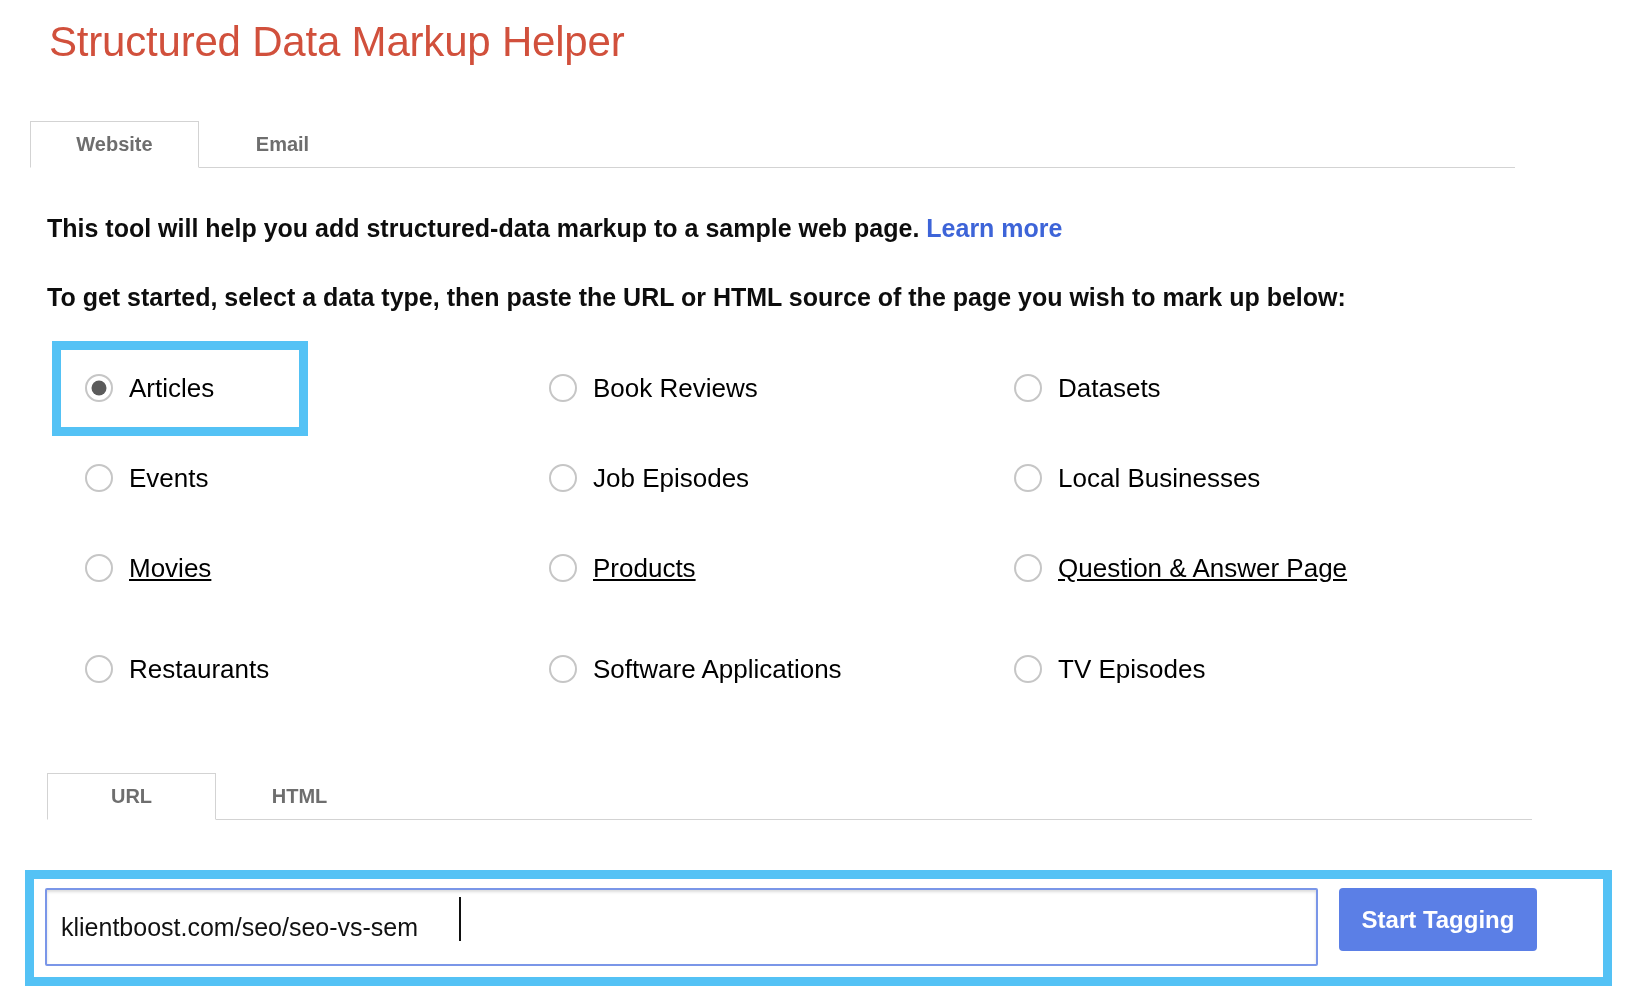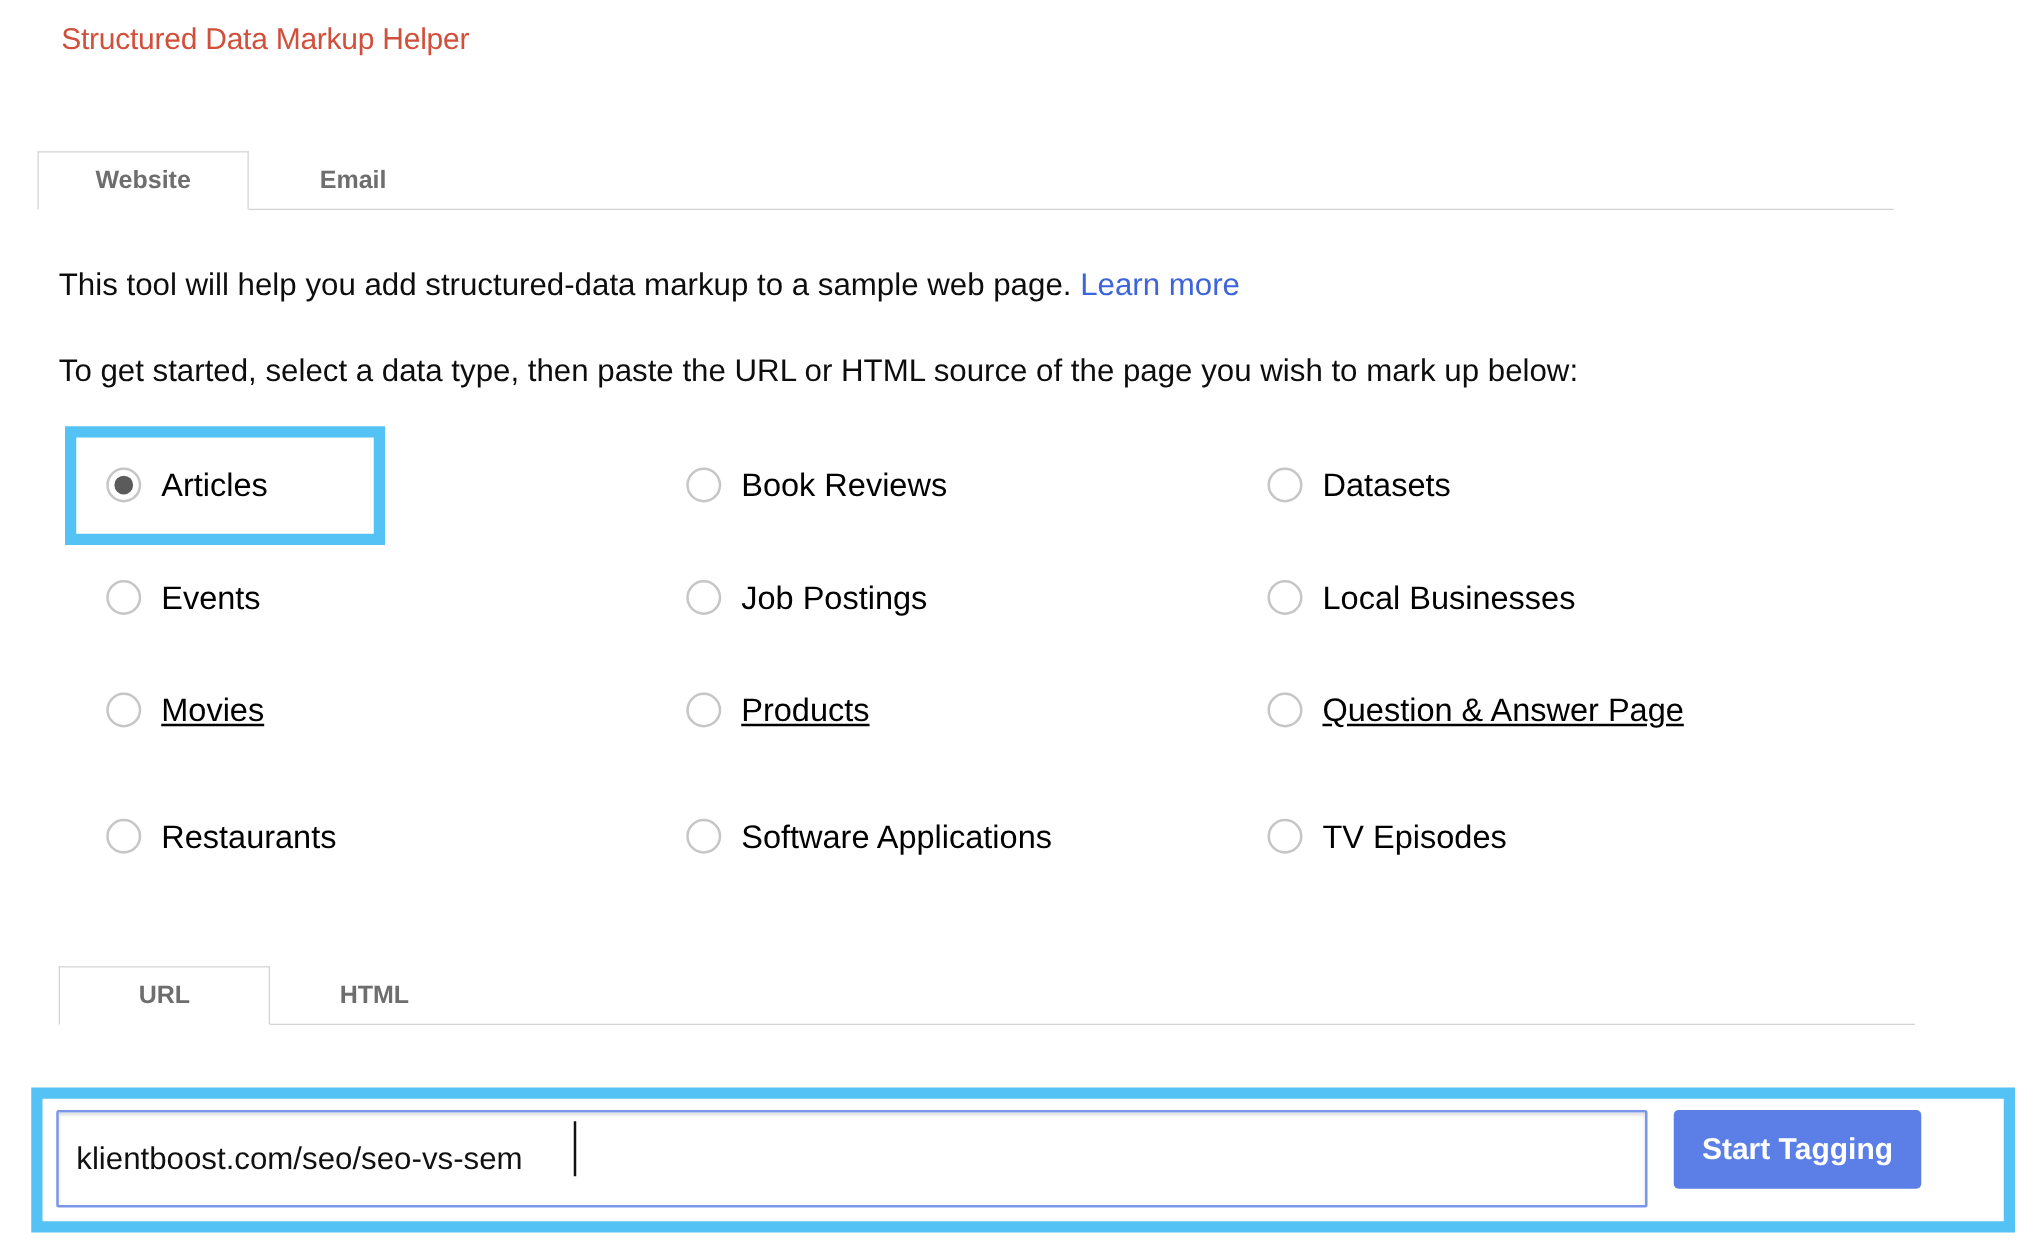--- a/index.html
+++ b/index.html
@@ -14,21 +14,21 @@
     font-family: "Liberation Sans", sans-serif;
     color: #000000;
     position: relative;
   }
 
   
   .page-title {
     position: absolute;
     left: 49px;
     top: 18px;
-    font-size: 24px;
+    font-size: 42px;
     font-weight: 400;
     color: #d1503c;
     letter-spacing: -0.2px;
     white-space: nowrap;
   }
 
   
   .tabstrip {
     position: absolute;
     left: 30px;
@@ -65,21 +65,21 @@
     z-index: 3;
   }
   .tab-website { left: 0px;   width: 169px; }
   .tab-email   { left: 169px; width: 167px; }
 
   
   .intro-line {
     position: absolute;
     left: 47px;
     font-size: 25px;
-    font-weight: 400;
+    font-weight: 700;
     line-height: 1.2;
     color: #0d0d0d;
     white-space: nowrap;
   }
   .intro-1 { top: 213px; }
   .intro-2 { top: 282px; }
   .learn-link {
     color: #3d64d8;
     text-decoration: none;
     cursor: pointer;
@@ -264,21 +264,21 @@
     <span class="radio-dot"></span>
     <span class="radio-label">Restaurants</span>
   </div>
 
   <div class="radio-item col-2 row-1">
     <span class="radio-dot"></span>
     <span class="radio-label">Book Reviews</span>
   </div>
   <div class="radio-item col-2 row-2">
     <span class="radio-dot"></span>
-    <span class="radio-label">Job Postings</span>
+    <span class="radio-label">Job Episodes</span>
   </div>
   <div class="radio-item col-2 row-3">
     <span class="radio-dot"></span>
     <span class="radio-label">Products</span>
   </div>
   <div class="radio-item col-2 row-4">
     <span class="radio-dot"></span>
     <span class="radio-label">Software Applications</span>
   </div>
 

